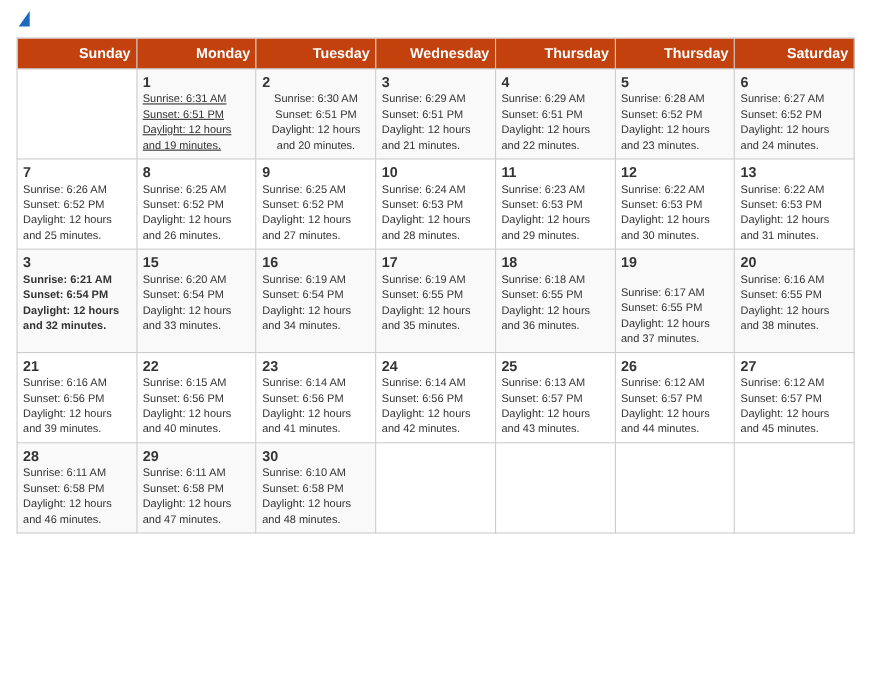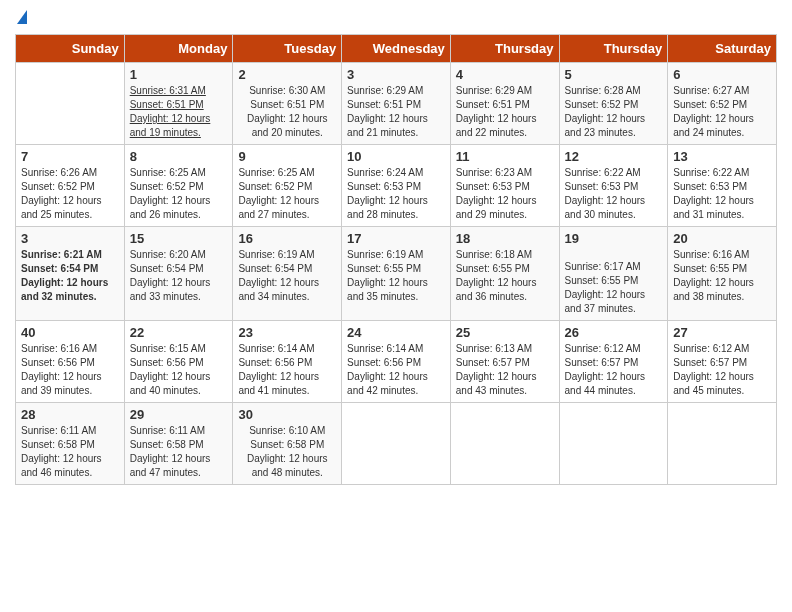--- a/index.html
+++ b/index.html
@@ -249,21 +249,21 @@
         <td>
           <span class="day-number">20</span>
           <div class="day-info" style="white-space: pre-line;">Sunrise: 6:16 AM
 Sunset: 6:55 PM
 Daylight: 12 hours
 and 38 minutes.</div>
         </td>
       </tr>
       <tr>
         <td>
-          <span class="day-number">40</span>
+          <span class="day-number">21</span>
           <div class="day-info" style="white-space: pre-line;">Sunrise: 6:16 AM
 Sunset: 6:56 PM
 Daylight: 12 hours
 and 39 minutes.</div>
         </td>
         <td>
           <span class="day-number">22</span>
           <div class="day-info" style="white-space: pre-line;">Sunrise: 6:15 AM
 Sunset: 6:56 PM
 Daylight: 12 hours
@@ -315,21 +315,21 @@
         </td>
         <td>
           <span class="day-number">29</span>
           <div class="day-info" style="white-space: pre-line;">Sunrise: 6:11 AM
 Sunset: 6:58 PM
 Daylight: 12 hours
 and 47 minutes.</div>
         </td>
         <td>
           <span class="day-number">30</span>
-          <div class="day-info" style="white-space: pre-line; text-align: center;">Sunrise: 6:10 AM
+          <div class="day-info" style="white-space: pre-line;">Sunrise: 6:10 AM
 Sunset: 6:58 PM
 Daylight: 12 hours
 and 48 minutes.</div>
         </td>
         <td class="empty-cell"></td>
         <td class="empty-cell"></td>
         <td class="empty-cell"></td>
         <td class="empty-cell"></td>
       </tr>
     </tbody>

